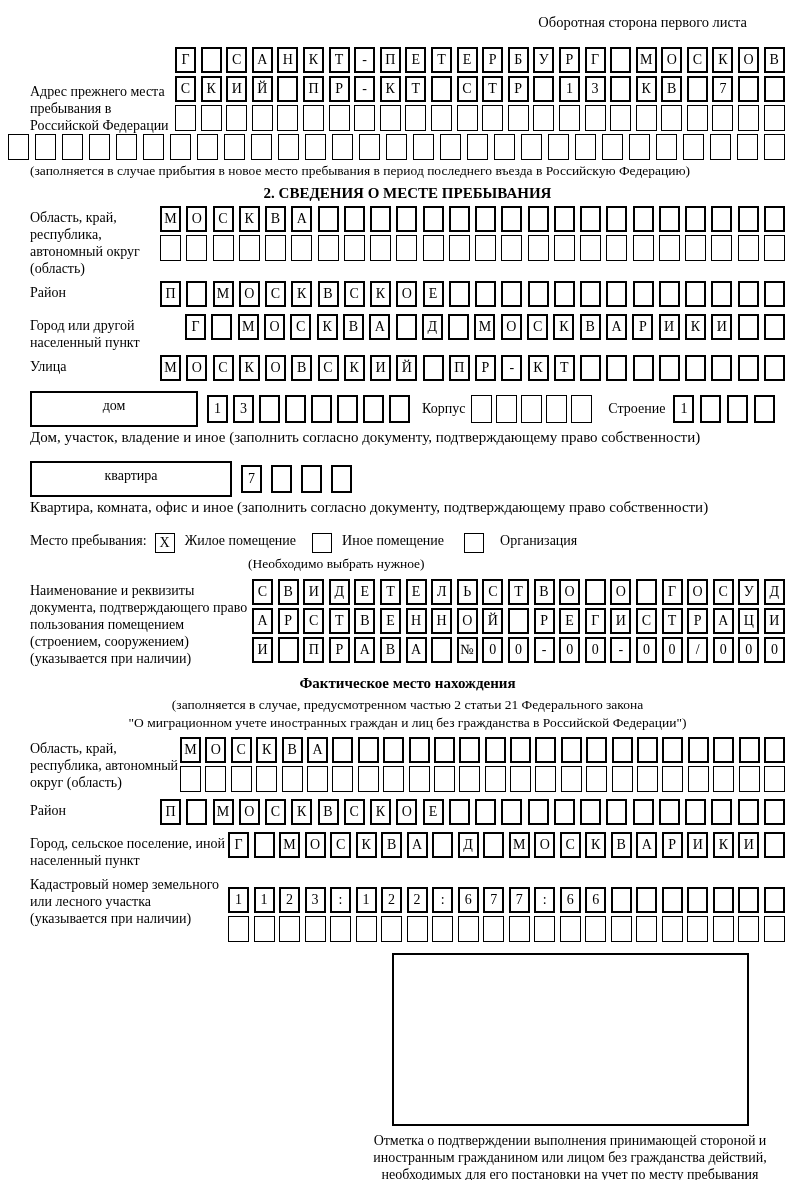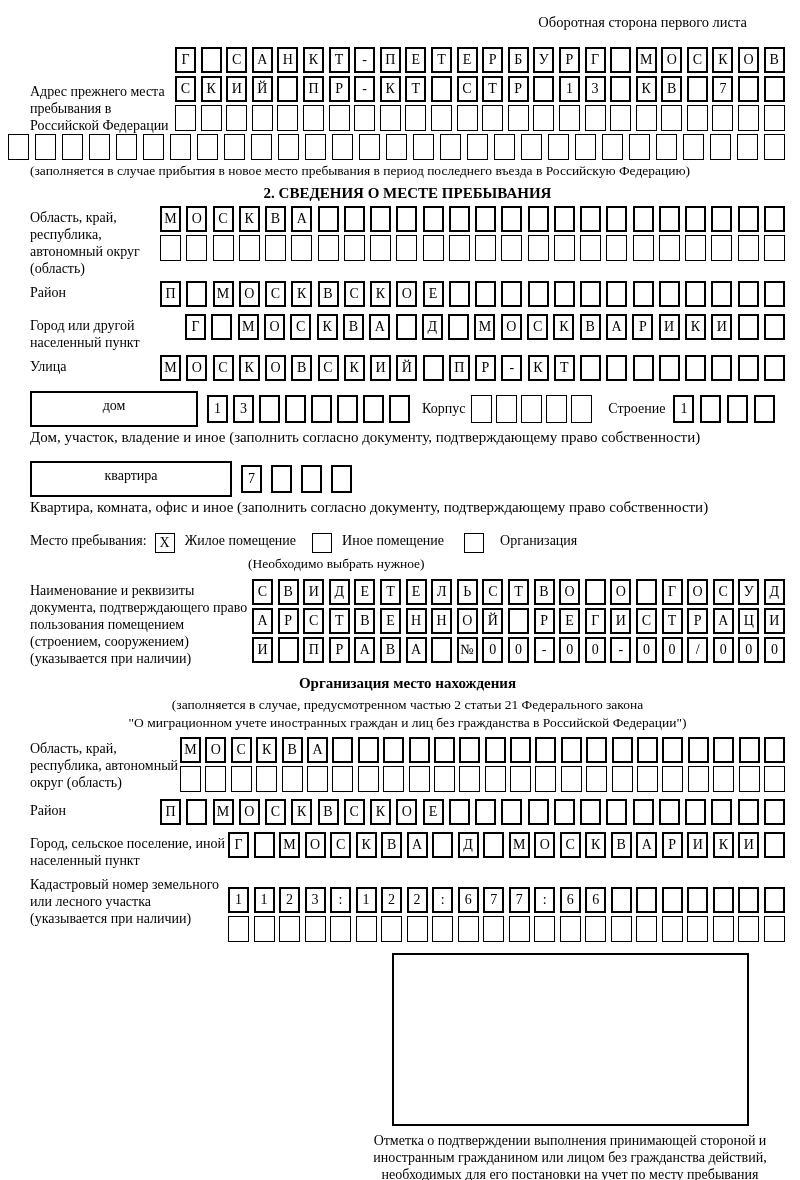--- a/index.html
+++ b/index.html
@@ -460,21 +460,21 @@
         <div class="cell">0</div>
         <div class="cell">0</div>
         <div class="cell">/</div>
         <div class="cell">0</div>
         <div class="cell">0</div>
         <div class="cell">0</div>
       </div>
   </div>
 </div>
 
-<div class="sect-title" style="margin-top:8px;">Организация место нахождения</div>
+<div class="sect-title" style="margin-top:8px;">Фактическое место нахождения</div>
 <div class="fact-note" style="margin-top:5px;">(заполняется в случае, предусмотренном частью 2 статьи 21 Федерального закона</div>
 <div class="fact-note">"О миграционном учете иностранных граждан и лиц без гражданства в Российской Федерации")</div>
 
 <div class="field" style="margin-top:6px;">
   <div class="lbl lbl-w150">Область, край, республика, автономный округ (область)</div>
   <div class="rows">
     <div class="cellrow">
         <div class="cell">М</div>
         <div class="cell">О</div>
         <div class="cell">С</div>

